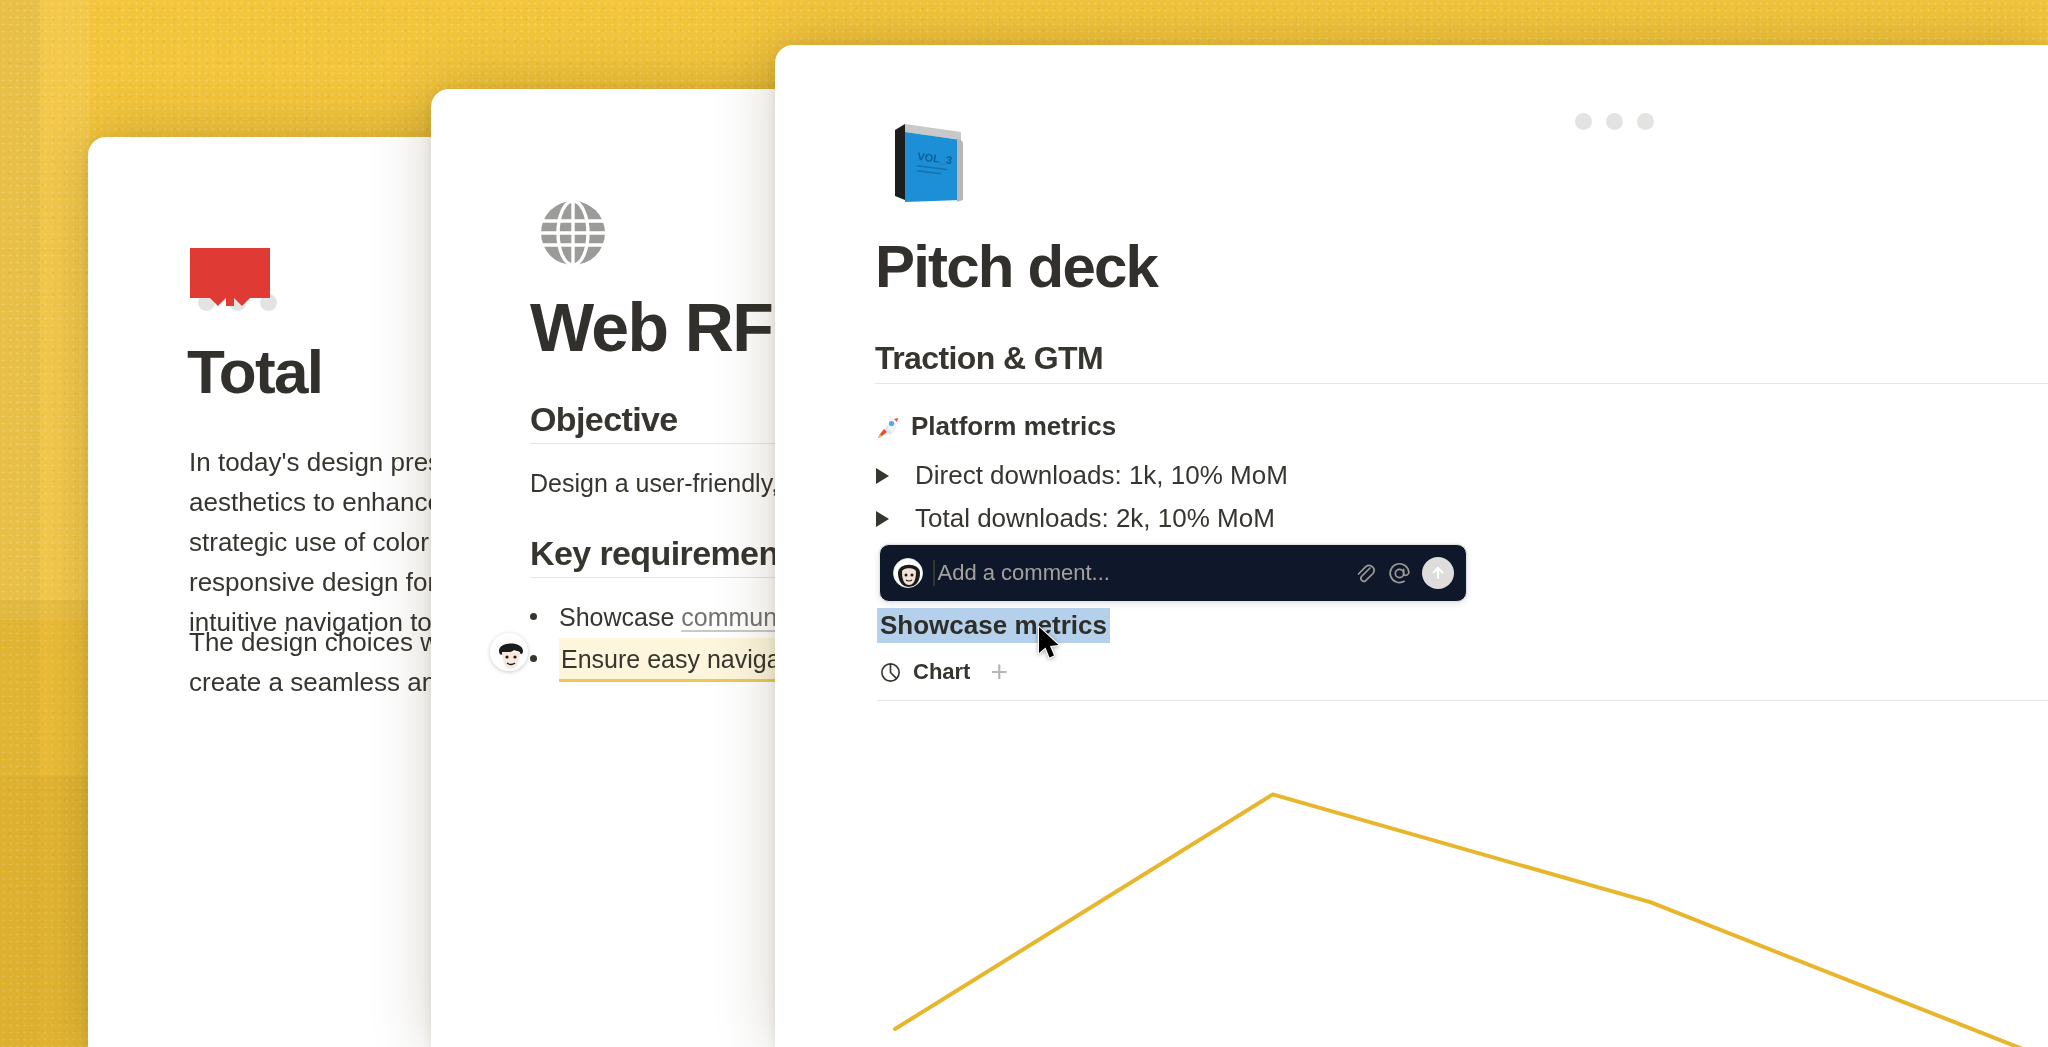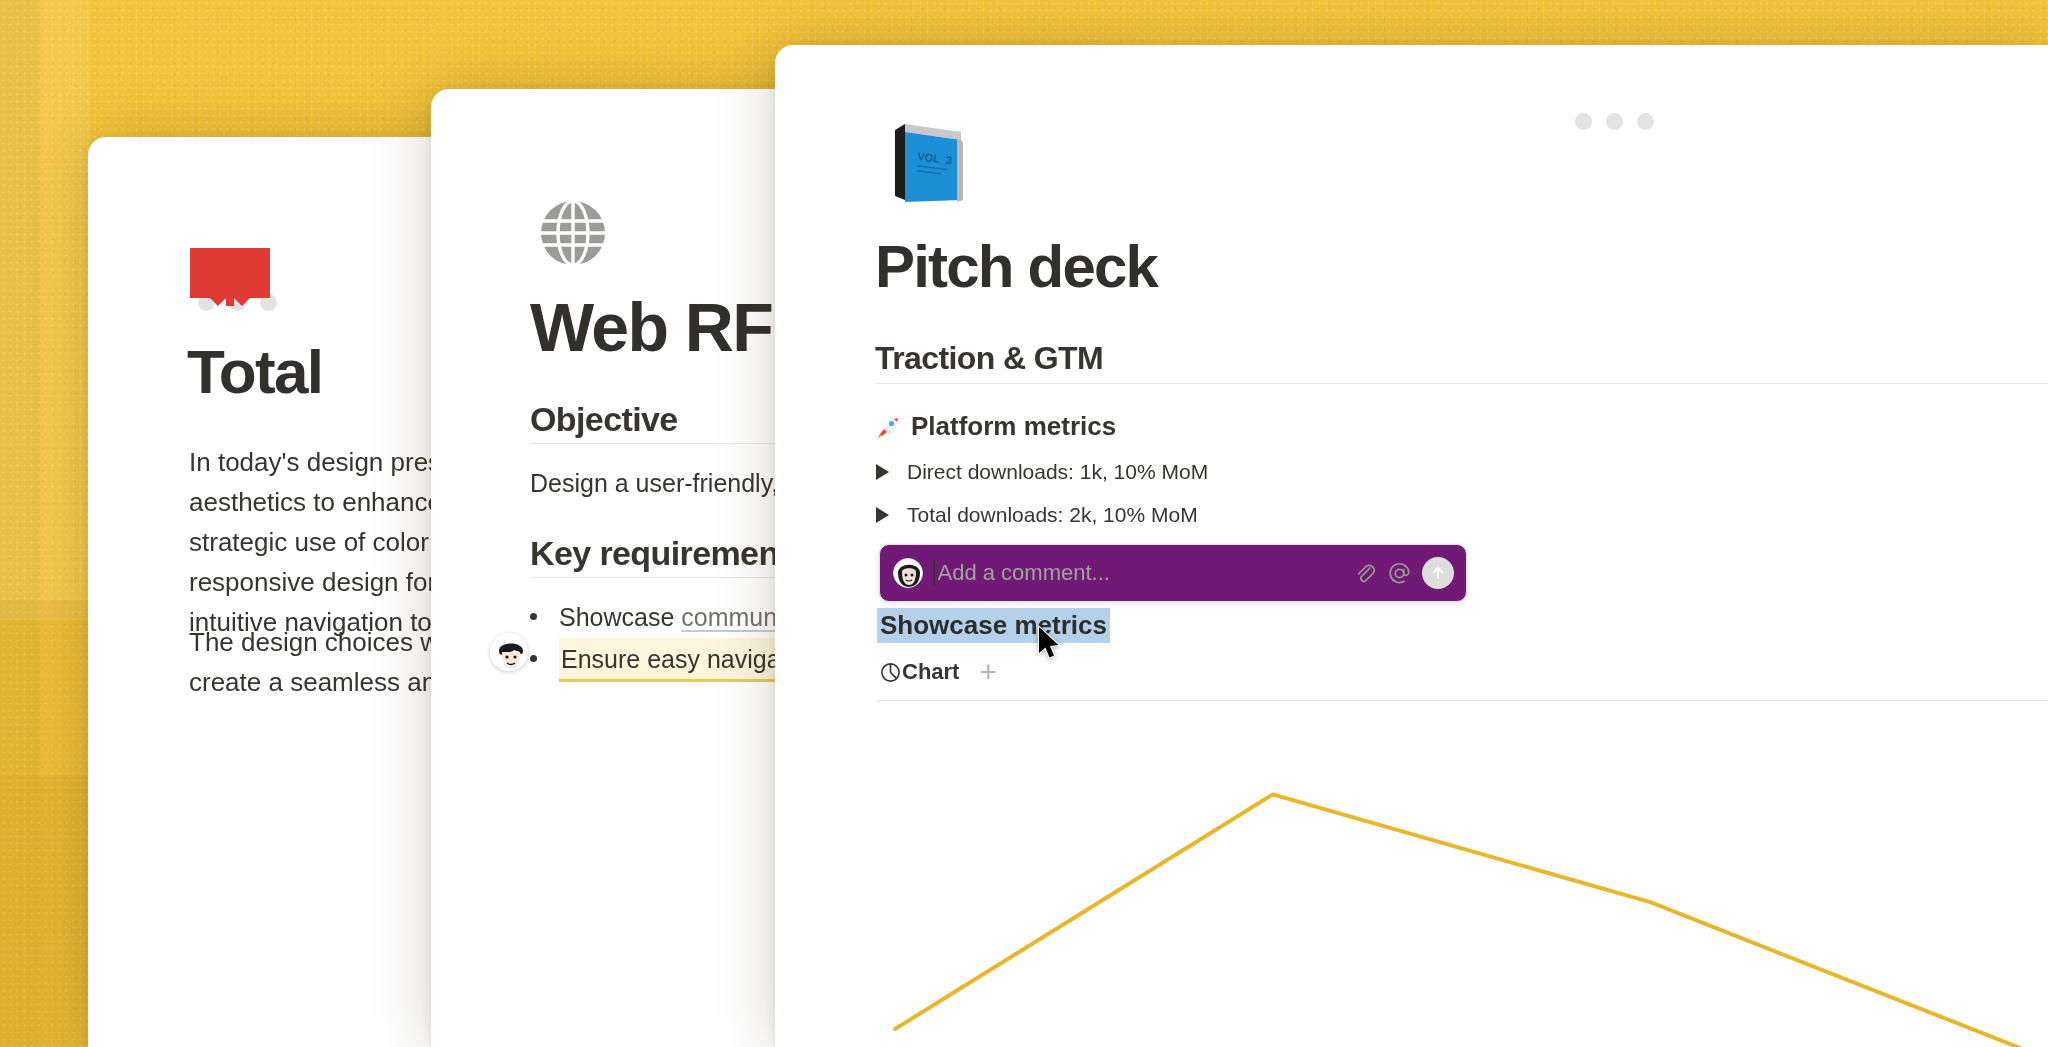--- a/index.html
+++ b/index.html
@@ -260,42 +260,42 @@
     display: flex;
     align-items: center;
     gap: 10px;
   }
   #pitch-platform { left: 875px; top: 411px; }
 
   .toggle-row {
     position: absolute;
     display: flex;
     align-items: center;
-    gap: 18px;
-    font-size: 21px;
+    gap: 26px;
+    font-size: 26px;
     color: #37352f;
     white-space: nowrap;
   }
   #pitch-t1 { left: 876px; top: 460px; }
   #pitch-t2 { left: 876px; top: 503px; }
 
   .tri {
     width: 0; height: 0;
     border-left: 13px solid #37352f;
     border-top: 8px solid transparent;
     border-bottom: 8px solid transparent;
     flex: 0 0 auto;
   }
 
   
   .comment-box {
     position: absolute;
     left: 879px; top: 544px;
     width: 588px; height: 58px;
-    background: #701a75;
+    background: #0f172a;
     border: 1px solid #e4e3e0;
     border-radius: 10px;
     box-shadow: 0 2px 7px rgba(15,15,15,.10), 0 0 0 1px rgba(15,15,15,.02);
     display: flex;
     align-items: center;
     padding: 0 12px 0 13px;
     gap: 10px;
   }
   .comment-avatar {
     width: 30px; height: 30px;
@@ -348,21 +348,21 @@
   .chart-tabs {
     position: absolute;
     left: 879px; top: 657px;
     display: flex;
     align-items: center;
     gap: 20px;
   }
   .chart-tab {
     display: flex;
     align-items: center;
-    gap: 0;
+    gap: 11px;
     font-size: 22px;
     font-weight: 600;
     color: #37352f;
   }
   .plus-btn {
     font-size: 30px;
     color: #b6b5b1;
     line-height: 1;
     font-weight: 300;
   }

